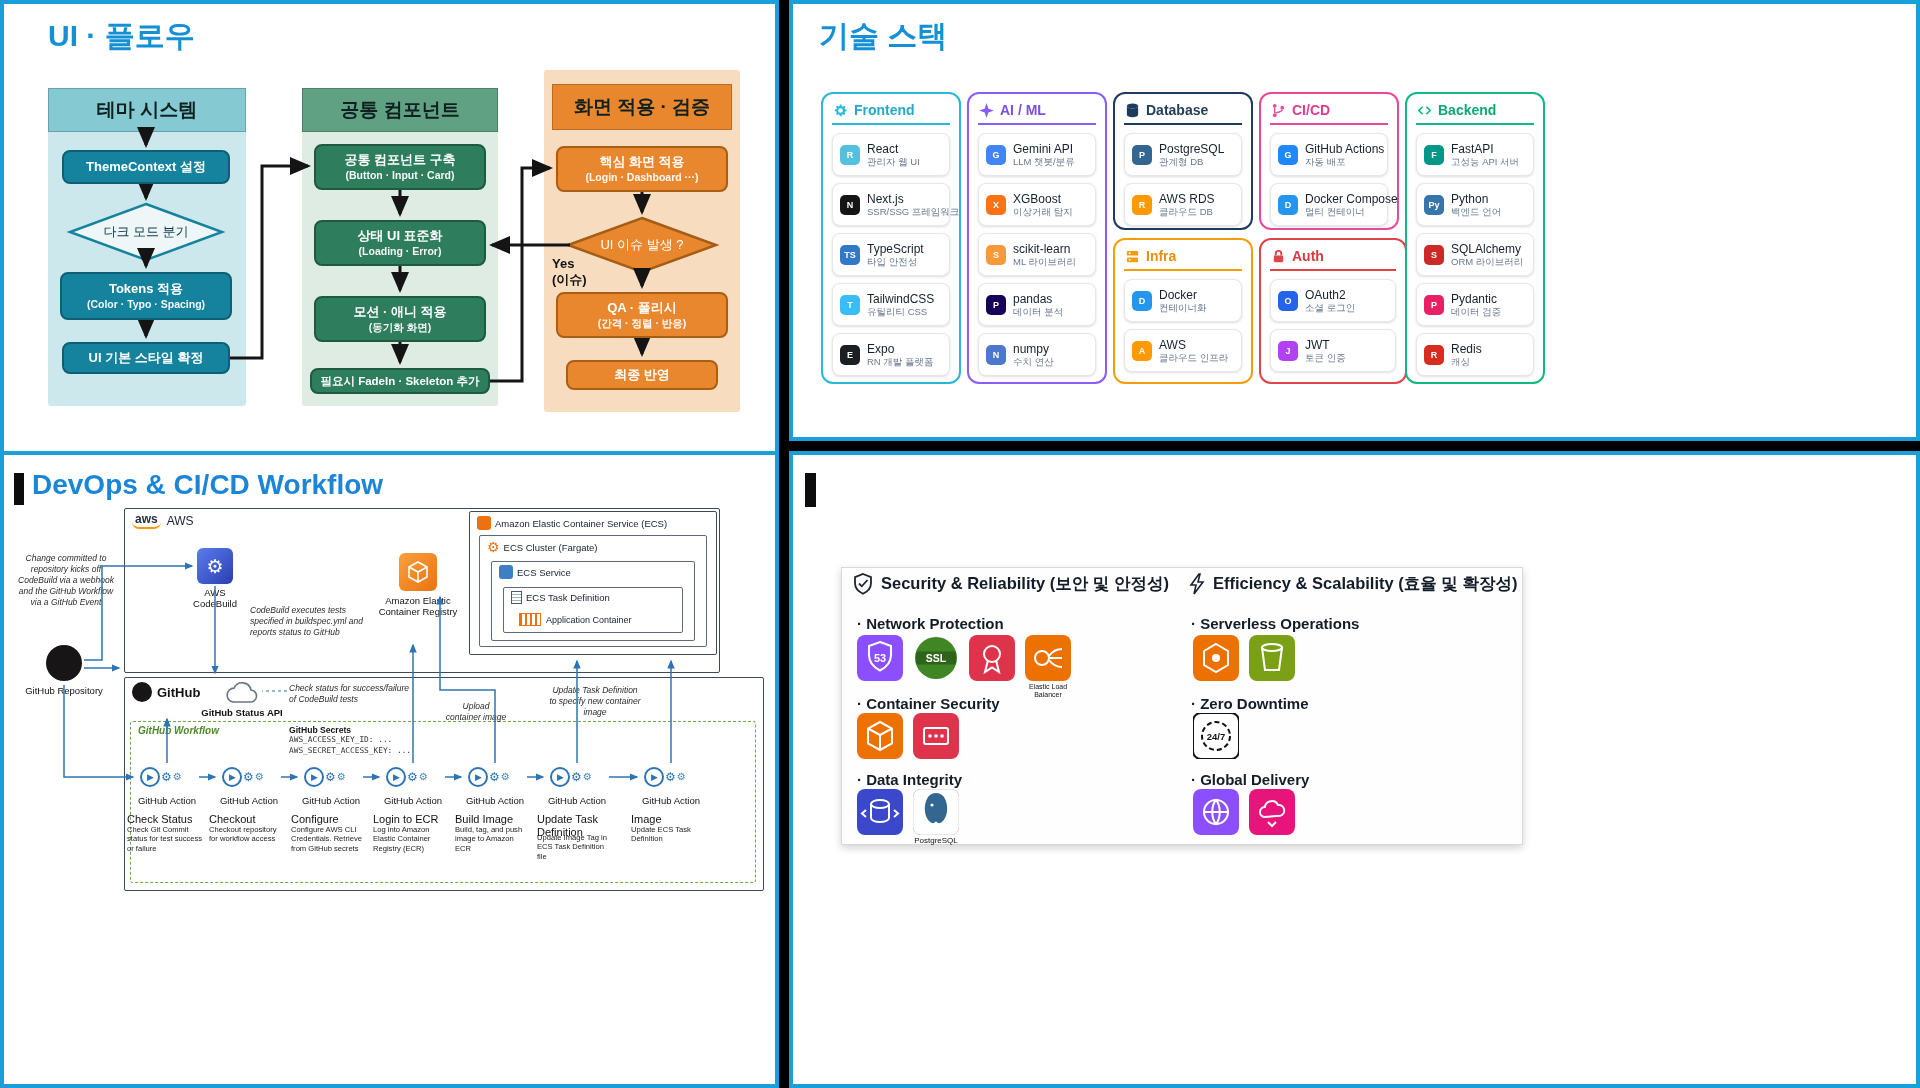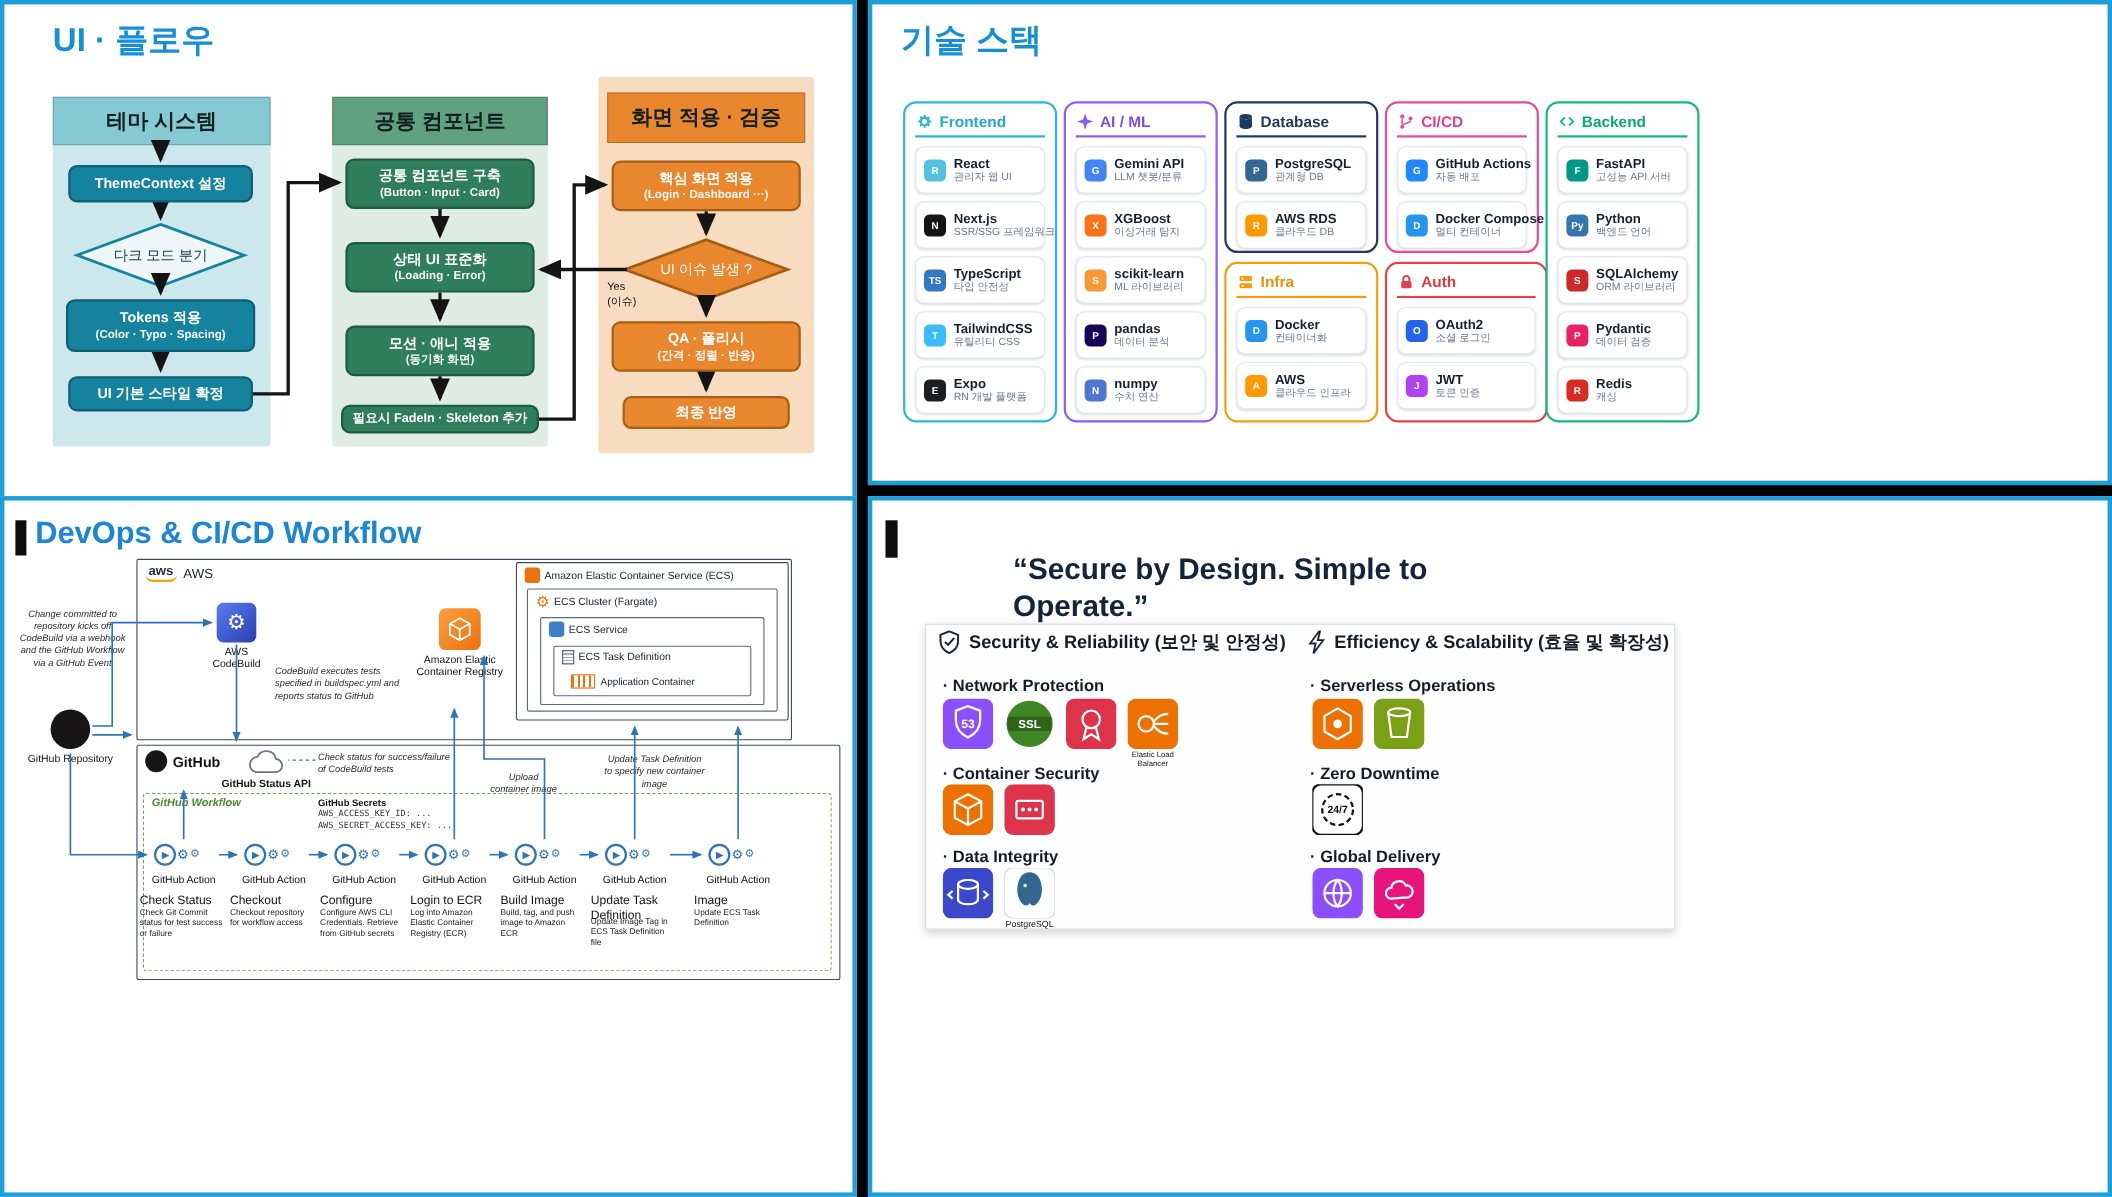--- a/index.html
+++ b/index.html
@@ -15,28 +15,28 @@
 .tbar{position:absolute;background:#0d0d0d}
 
 .fpanel{position:absolute;border-radius:3px}
 .fhead{position:absolute;display:flex;align-items:center;justify-content:center;font-weight:bold;font-size:19px;color:#10201f;border:1.5px solid rgba(0,0,0,.2)}
 .fbox{position:absolute;border-radius:8px;color:#fff;display:flex;flex-direction:column;align-items:center;justify-content:center;text-align:center;font-weight:bold;font-size:13px;line-height:1.3}
 .fbox .sub{font-size:10.5px;font-weight:bold;opacity:.95}
 .b-teal{background:#15839e;border:2px solid #0e5e74}
 .b-green{background:#2e7d5c;border:2px solid #1e5a41}
 .b-orange{background:#e8872e;border:2px solid #a85f14}
 .dlab{position:absolute;display:flex;align-items:center;justify-content:center;text-align:center;font-weight:normal;font-size:13px}
-.yeslab{position:absolute;font-weight:normal;font-size:10px;color:#111;line-height:1.25}
+.yeslab{position:absolute;font-weight:bold;font-size:13px;color:#111;line-height:1.25}
 
 .ts-card{position:absolute;border-radius:12px;border:2.5px solid;background:#fff;padding:8px 9px 2px}
 .ts-head{display:flex;align-items:center;gap:6px;font-weight:bold;font-size:14px;padding:0 1px 5px;border-bottom:2px solid;margin-bottom:8px}
 .ts-item{display:flex;align-items:center;gap:7px;border:1px solid #e4e7ec;border-radius:8px;box-shadow:0 1px 2.5px rgba(16,24,40,.14);padding:4px 7px;margin-bottom:7px;height:43px;background:#fff}
 .ts-ic{width:20px;height:20px;border-radius:5px;color:#fff;font-size:9px;font-weight:bold;display:flex;align-items:center;justify-content:center;flex:0 0 auto}
 .ts-col{display:flex;flex-direction:column;justify-content:center;line-height:1.2;min-width:0}
-.ts-name{font-weight:bold;font-size:12px;color:#16212e;white-space:nowrap}
+.ts-name{font-weight:normal;font-size:12px;color:#16212e;white-space:nowrap}
 .ts-desc{font-size:9.5px;color:#68788e;white-space:nowrap}
 .c-fe{border-color:#29b8d8}.c-fe .ts-head{color:#24aacb;border-color:#29b8d8}
 .c-ai{border-color:#8b5cf6}.c-ai .ts-head{color:#7c4ee8;border-color:#8b5cf6}
 .c-db{border-color:#1e3a5f}.c-db .ts-head{color:#1e3a5f;border-color:#1e3a5f}
 .c-in{border-color:#f59e0b}.c-in .ts-head{color:#e8900a;border-color:#f59e0b}
 .c-ci{border-color:#ec4899}.c-ci .ts-head{color:#e43a8d;border-color:#ec4899}
 .c-au{border-color:#e0434a}.c-au .ts-head{color:#d93a41;border-color:#e0434a}
 .c-be{border-color:#10b981}.c-be .ts-head{color:#0ea874;border-color:#10b981}
 .ic-react{background:#53c1de}.ic-next{background:#151515}.ic-ts{background:#3178c6}.ic-tw{background:#38bdf8}.ic-expo{background:#1b1f23}
 .ic-gemini{background:#4285f4}.ic-xgb{background:#f97316}.ic-skl{background:#f89939}.ic-pandas{background:#150458}.ic-numpy{background:#4d77cf}
@@ -555,21 +555,20 @@
       <path d="M491 308 L491 235 L436 235 L436 142"></path>
       <path d="M573 308 L573 206"></path>
       <path d="M667 308 L667 206"></path>
     </g>
     <path d="M283 236 L258 236" stroke="#2e74b5" stroke-width="1.2" stroke-dasharray="3 3" fill="none"></path>
   </svg>
 </section>
 
 <section id="q-br" class="quad">
   <div class="tbar" style="left:12px;top:18px;width:11px;height:34px"></div>
-  <div class="quote" style="left:128px;top:46px;width:460px">“Secure by Design. Simple to Operate.”</div>
 
   <div class="sec-panel" style="left:48px;top:112px;width:682px;height:278px"></div>
 
   <div class="sec-head" style="left:60px;top:118px">
     <svg width="20" height="22" viewBox="0 0 20 22">
         <path d="M10 1l8 3.2V10c0 5.4-3.4 8.6-8 10.8C5.4 18.6 2 15.4 2 10V4.2z" fill="none" stroke="#1b2430" stroke-width="1.8"></path>
         <path d="M6 10.5l2.8 2.8L14.5 7" fill="none" stroke="#1b2430" stroke-width="1.8"></path>
       </svg>
     <span>Security &amp; Reliability (보안 및 안정성)</span>
   </div>

